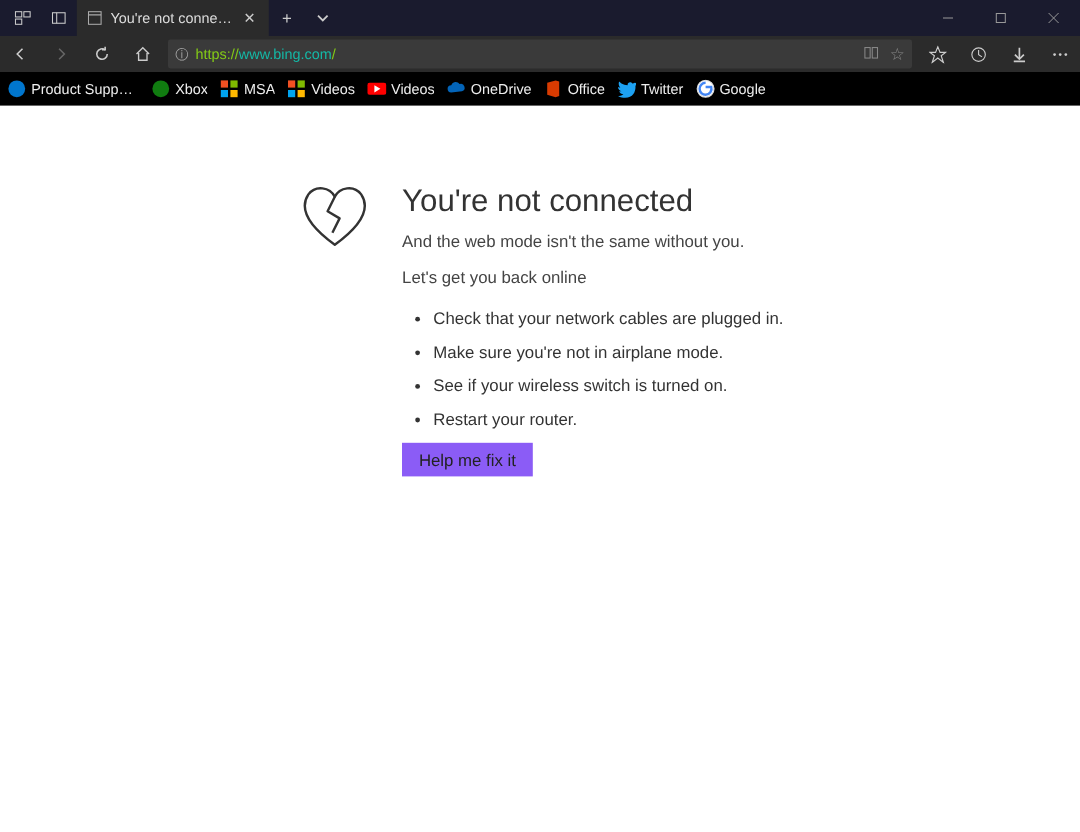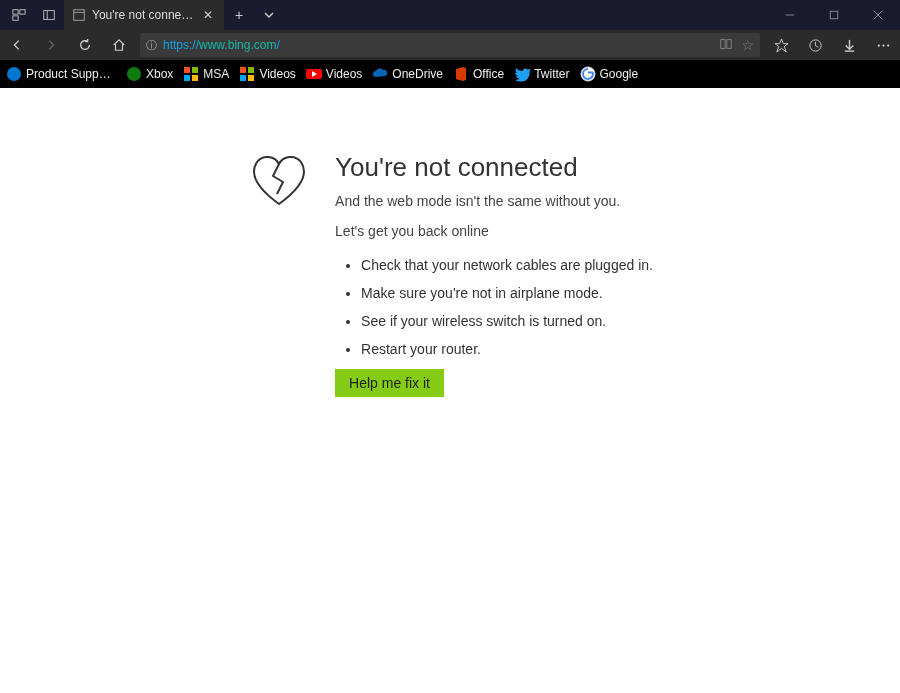--- a/index.html
+++ b/index.html
@@ -15,40 +15,40 @@
   .newtab, .chevron { width:30px; display:flex; align-items:center; justify-content:center; color:#ccc; font-size:14px; }
   .titlebar-spacer { flex:1; }
   .window-controls { display:flex; }
   .window-btn { width:44px; height:30px; display:flex; align-items:center; justify-content:center; color:#999; font-size:11px; }
   .navbar { height:30px; background:#2b2b2b; display:flex; align-items:stretch; }
   .nav-btn { width:34px; display:flex; align-items:center; justify-content:center; color:#ccc; }
   .nav-btn.disabled { color:#666; }
   .addressbar { flex:1; background:#3a3a3a; margin:3px 4px; border-radius:2px; display:flex; align-items:center; padding:0 6px; gap:6px; }
   .addr-icon { color:#aaa; font-size:11px; }
   .addr-text { flex:1; font-size:12px; }
-  .addr-text .dim { color:#0ea5e9; }
+  .addr-text .dim { color:#84cc16; }
   .addr-text .bright { color:#14b8a6; }
   .addr-right { display:flex; gap:8px; align-items:center; color:#888; font-size:13px; }
   .hub { display:flex; }
   .hub-btn { width:34px; display:flex; align-items:center; justify-content:center; color:#ccc; }
   .bookmarks { height:28px; background:#000; display:flex; align-items:center; padding:0 6px; gap:10px; color:#eee; font-size:12px; }
   .bm-item { display:flex; align-items:center; gap:4px; white-space:nowrap; overflow:hidden; }
   .bm-item.first { max-width:110px; }
   .bm-icon { width:16px; height:16px; display:inline-flex; align-items:center; justify-content:center; flex-shrink:0; }
   .bm-icon svg { width:16px; height:16px; }
   .bm-label { overflow:hidden; text-overflow:ellipsis; }
   .content { background:#fff; height:605px; display:flex; justify-content:center; padding-top:64px; }
   .error-box { display:flex; gap:24px; }
   .heart-icon svg { width:64px; height:56px; }
   .error-text h1 { font-size:26px; font-weight:400; color:#333; margin-bottom:10px; }
   .error-text p { font-size:14px; color:#444; margin-bottom:14px; }
   .error-text .lead { margin-bottom:18px; }
   .error-text ul { list-style:disc; padding-left:26px; }
   .error-text li { font-size:14px; color:#333; margin-bottom:12px; }
-  .fix-btn { background:#84cc16; border:none; padding:6px 14px; font-size:14px; color:#222; cursor:pointer; }
+  .fix-btn { background:#8b5cf6; border:none; padding:6px 14px; font-size:14px; color:#222; cursor:pointer; }
   .star-outline { font-size:14px; }
 </style>
 </head>
 <body>
 
 <div class="titlebar">
   <div class="titlebar-left">
     <div class="tb-icon">
       <svg viewBox="0 0 16 16" width="14" height="14">
           <rect x="1" y="2" width="6" height="5" fill="none" stroke="#ccc"></rect>

